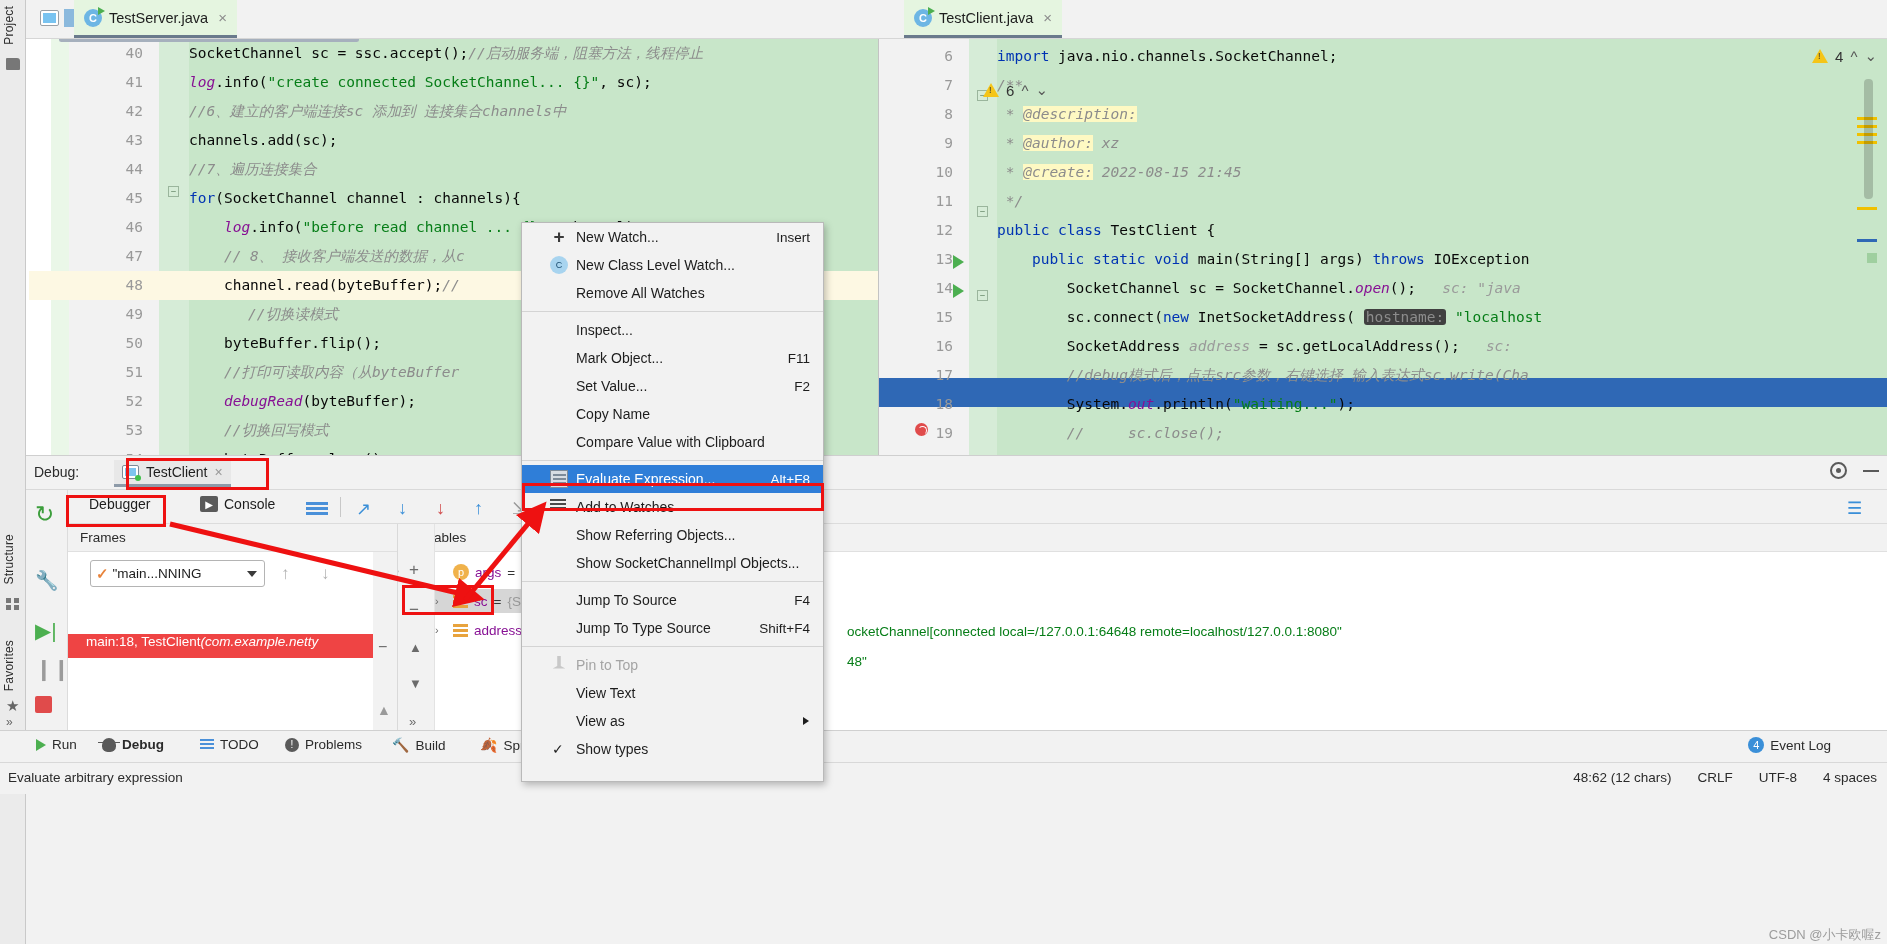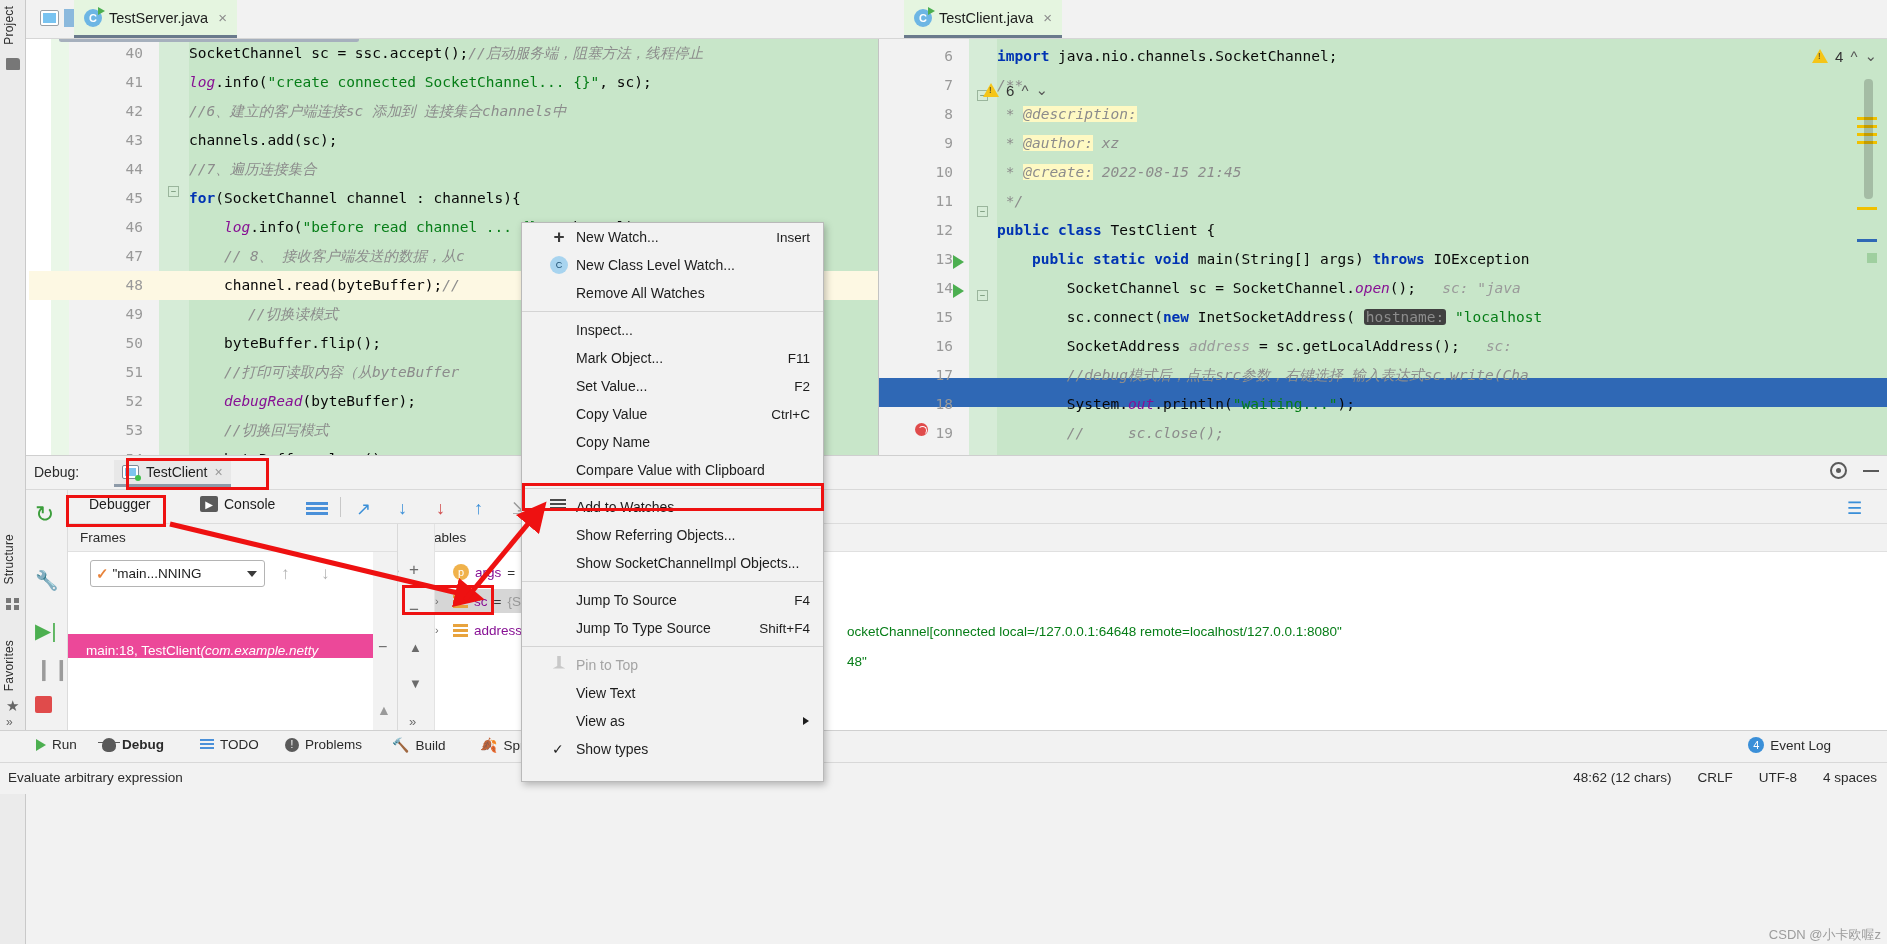--- a/index.html
+++ b/index.html
@@ -82,21 +82,21 @@
   .editor.left .gutter-bg2 { position:absolute; left:22px; top:0; bottom:0; width:18px; background:#eaf7e8; }
   .editor.left .gnum { position:absolute; left:40px; top:0; bottom:0; width:90px; background:#f2f2f2; }
   .editor.left .gfold { position:absolute; left:130px; top:0; bottom:0; width:30px; background:#d6ecd7; }
   .editor.right .gnum { position:absolute; left:0; top:0; width:90px; bottom:0; background:#f2f2f2; }
   .editor.right .gfold { position:absolute; left:90px; top:0; width:28px; bottom:0; background:#d6ecd7; }
 
   .line { position:absolute; height:29px; line-height:29px; white-space:pre; }
   .lnum { position:absolute; width:74px; text-align:right; color:#999; font-size:14.5px; }
   .code { position:absolute; white-space:pre; }
 
-  .kw { color:#0033b3;font-weight:bold; }
+  .kw { color:#0033b3; }
   .str { color:#067d17; }
   .cmt { color:#8c8c8c; font-style:italic; }
   .fld { color:#871094; font-style:italic; }
   .txt { color:#080808; }
   .gray { color:#9a9a9a; font-style:italic;}
   .hintbg { background:#404040; color:#8c8c8c; border-radius:3px; padding:0 2px; font-style:normal;}
   .anno { background:#fef9c3; }
 
   .rowhl-caret { position:absolute; left:0; right:0; height:29px; background:#fdf8e3; }
   .rowhl-sel { position:absolute; left:0; right:0; height:29px; background:#2f68b5; }
@@ -157,21 +157,21 @@
 
   .frames-col { position:absolute; left:42px; top:68px; width:330px; bottom:0; background:#fff; border-right:1px solid #d9d9d9;}
   .col-title { position:absolute; left:12px; top:6px; font-size:13.5px; color:#2b2b2b; }
   .col-head { position:absolute; left:0; top:0; right:0; height:28px; background:#f2f2f2; border-bottom:1px solid #e0e0e0;}
   .thread-combo { position:absolute; left:22px; top:36px; width:175px; height:27px; background:#fff; border:1px solid #b4b4b4; border-radius:3px; display:flex; align-items:center; gap:4px; padding:0 5px; }
   .thread-combo .chk { color:#e8843c; font-size:15px; font-weight:bold; }
   .thread-combo .lbl { font-size:13.5px; color:#1d1d1d; white-space:nowrap;}
   .thread-combo .caret { position:absolute; right:7px; width:0;height:0;border-left:5px solid transparent;border-right:5px solid transparent;border-top:6px solid #3a3a3a;}
   .arrow-up,.arrow-down { position:absolute; top:40px; font-size:17px; color:#b0b0b0;}
   .filter-ic { position:absolute; top:40px; left:330px; color:#b0b0b0; font-size:16px;}
-  .frame-row { position:absolute; left:0; right:0; top:110px; height:24px; background:#ec4899; color:#fff; font-size:13.5px; display:flex; align-items:flex-end; padding-left:18px; white-space:nowrap; }
+  .frame-row { position:absolute; left:0; right:0; top:110px; height:24px; background:#ef4444; color:#fff; font-size:13.5px; display:flex; align-items:flex-start; padding-left:18px; white-space:nowrap; }
   .frame-row .ital { font-style:italic; }
 
   .vars-col { position:absolute; left:373px; top:68px; right:0; bottom:0; background:#fff; }
   .vars-toolbar { position:absolute; left:0; top:0; width:36px; bottom:0; background:#f2f2f2; border-right:1px solid #e3e3e3;}
   .vt-btn { position:absolute; left:10px; color:#6b6b6b; font-size:17px; }
   .var-row { position:absolute; left:36px; height:24px; display:flex; align-items:center; gap:6px; font-size:13.5px; white-space:nowrap;}
   .var-row .tri { color:#6b6b6b; font-size:11px; width:12px; }
   .ic-p { width:16px;height:16px;border-radius:50%;background:#f0b24b; color:#fff; font-size:11px; display:flex;align-items:center;justify-content:center;}
   .ic-obj { width:15px;height:15px; background:transparent;
       background-image:linear-gradient(#e8a33d,#e8a33d),linear-gradient(#e8a33d,#e8a33d),linear-gradient(#e8a33d,#e8a33d);
@@ -529,30 +529,31 @@
       </div>
       <div class="mi">
         <span class="milabel">Mark Object...</span>
         <span class="mishort">F11</span>
       </div>
       <div class="mi">
         <span class="milabel">Set Value...</span>
         <span class="mishort">F2</span>
       </div>
       <div class="mi">
-        <span class="milabel">Copy Value</span>
-        <span class="mishort">Ctrl+C</span>
-      </div>
-      <div class="mi">
         <span class="milabel">Copy Name</span>
       </div>
       <div class="mi">
         <span class="milabel">Compare Value with Clipboard</span>
       </div>
       <div class="menusep"></div>
+      <div class="mi sel">
+        <span class="miicon eval-ic"></span>
+        <span class="milabel">Evaluate Expression...</span>
+        <span class="mishort">Alt+F8</span>
+      </div>
       <div class="mi">
         <span class="miicon watch-ic"></span>
         <span class="milabel">Add to Watches</span>
       </div>
       <div class="mi">
         <span class="milabel">Show Referring Objects...</span>
       </div>
       <div class="mi">
         <span class="milabel">Show SocketChannelImpl Objects...</span>
       </div>

